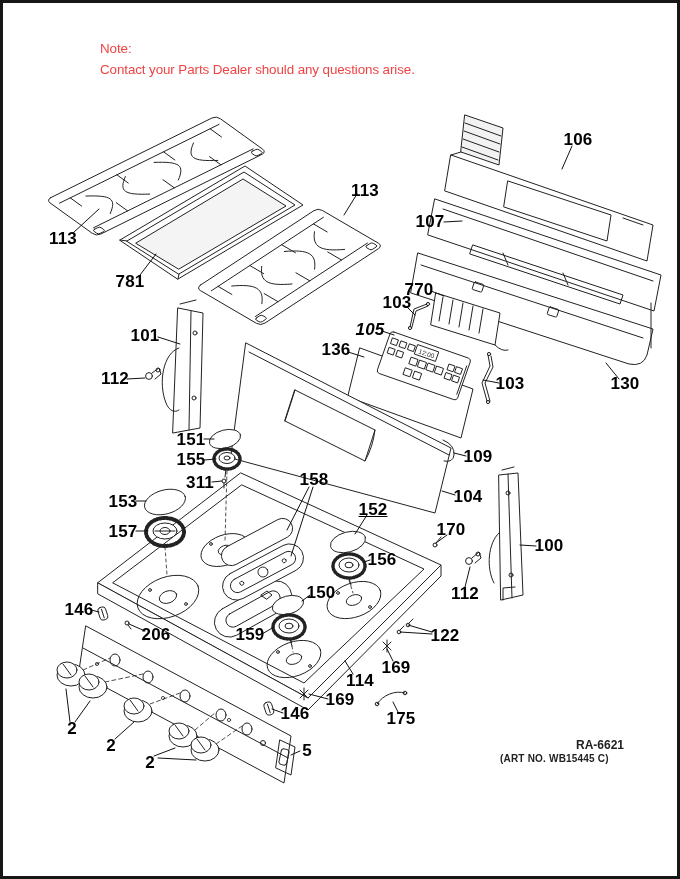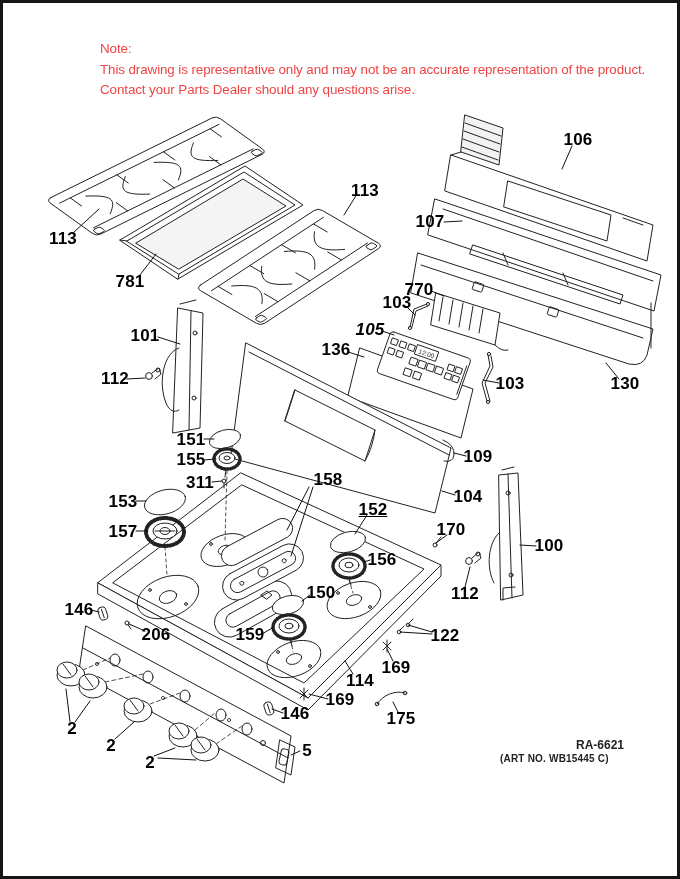--- a/index.html
+++ b/index.html
@@ -423,42 +423,41 @@
       <line x1="72" y1="719" x2="87" y2="698"></line>
       <line x1="112" y1="736" x2="131" y2="719"></line>
       <line x1="151" y1="753" x2="172" y2="745"></line>
       <line x1="155" y1="755" x2="193" y2="757"></line>
       <line x1="297" y1="748" x2="288" y2="752"></line>
     </g>
   </svg>
 
   <div class="note">
     <div>Note:</div>
-    <div>This drawing is representative only and may not be an accurate representation of the product.</div>
     <div>Contact your Parts Dealer should any questions arise.</div>
   </div>
 
   <div id="callout-layer">
       <span class="callout" style="left: 60px; top: 236px;">113</span>
       <span class="callout" style="left: 127px; top: 279px;">781</span>
       <span class="callout" style="left: 362px; top: 188px;">113</span>
       <span class="callout" style="left: 575px; top: 137px;">106</span>
       <span class="callout" style="left: 427px; top: 219px;">107</span>
       <span class="callout" style="left: 416px; top: 287px;">770</span>
       <span class="callout" style="left: 394px; top: 300px;">103</span>
       <span class="callout" style="left: 367px; top: 327px; font-style: italic;">105</span>
       <span class="callout" style="left: 333px; top: 347px;">136</span>
       <span class="callout" style="left: 507px; top: 381px;">103</span>
       <span class="callout" style="left: 622px; top: 381px;">130</span>
       <span class="callout" style="left: 142px; top: 333px;">101</span>
       <span class="callout" style="left: 112px; top: 376px;">112</span>
       <span class="callout" style="left: 188px; top: 437px;">151</span>
       <span class="callout" style="left: 188px; top: 457px;">155</span>
       <span class="callout" style="left: 197px; top: 480px;">311</span>
-      <span class="callout" style="left: 325px; top: 477px;">158</span>
+      <span class="callout" style="left: 311px; top: 477px;">158</span>
       <span class="callout" style="left: 120px; top: 499px;">153</span>
       <span class="callout" style="left: 120px; top: 529px;">157</span>
       <span class="callout" style="left: 370px; top: 507px; text-decoration: underline;">152</span>
       <span class="callout" style="left: 475px; top: 454px;">109</span>
       <span class="callout" style="left: 465px; top: 494px;">104</span>
       <span class="callout" style="left: 448px; top: 527px;">170</span>
       <span class="callout" style="left: 546px; top: 543px;">100</span>
       <span class="callout" style="left: 379px; top: 557px;">156</span>
       <span class="callout" style="left: 462px; top: 591px;">112</span>
       <span class="callout" style="left: 318px; top: 590px;">150</span>

